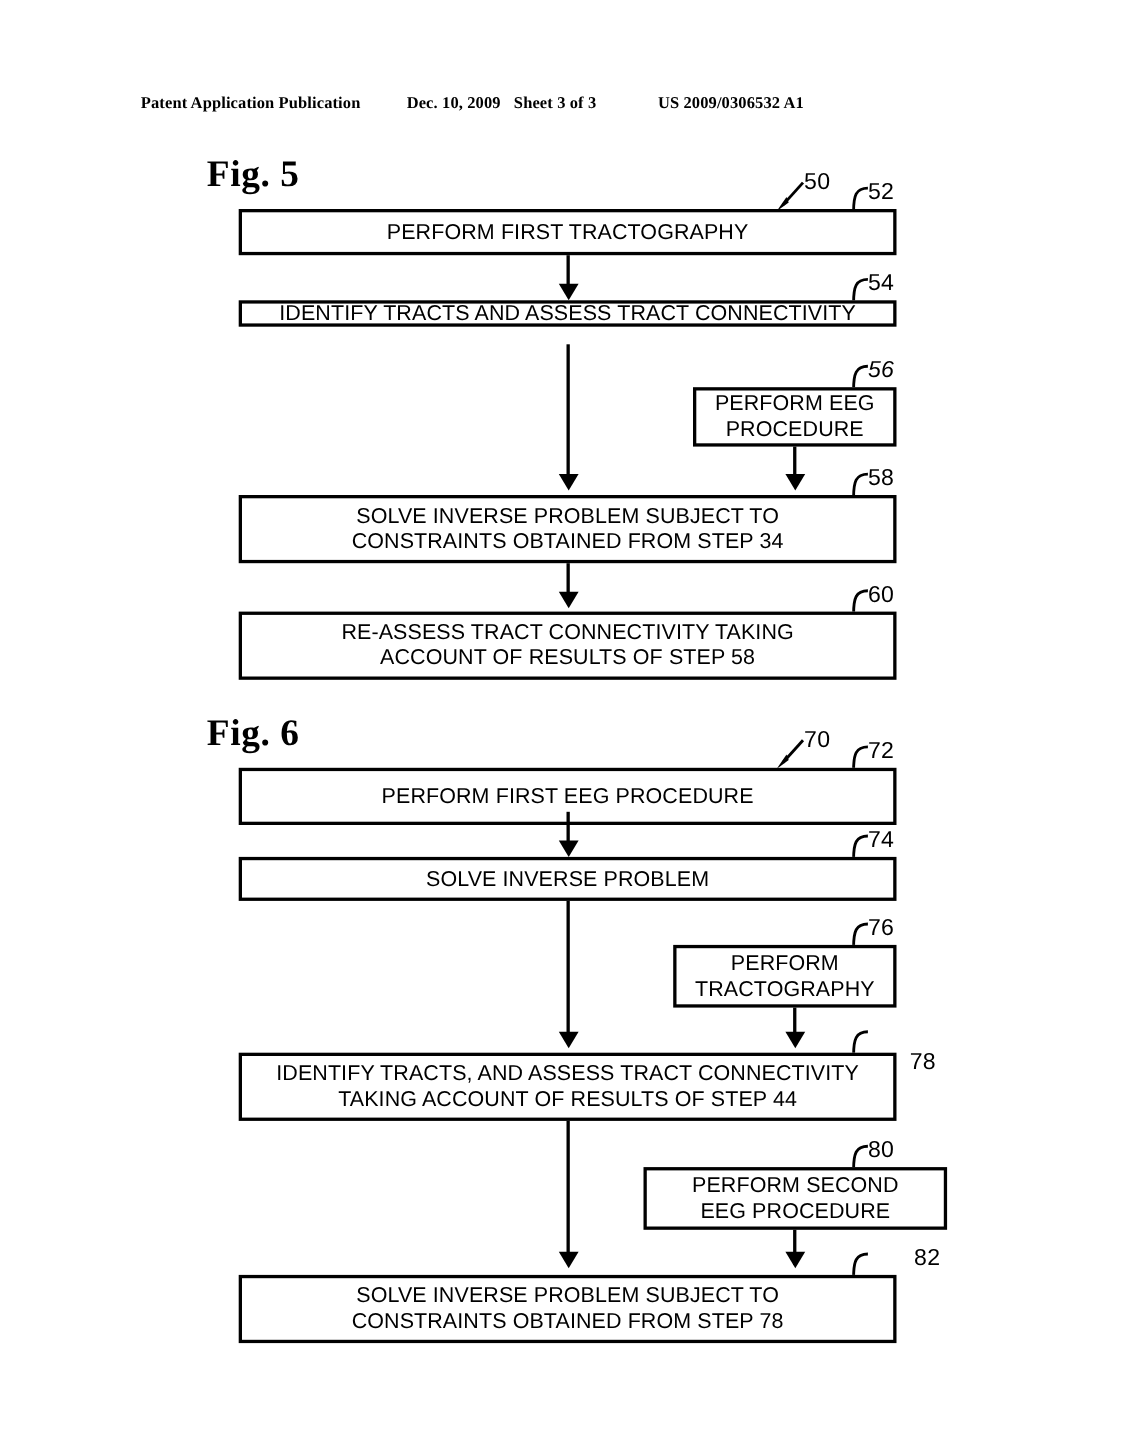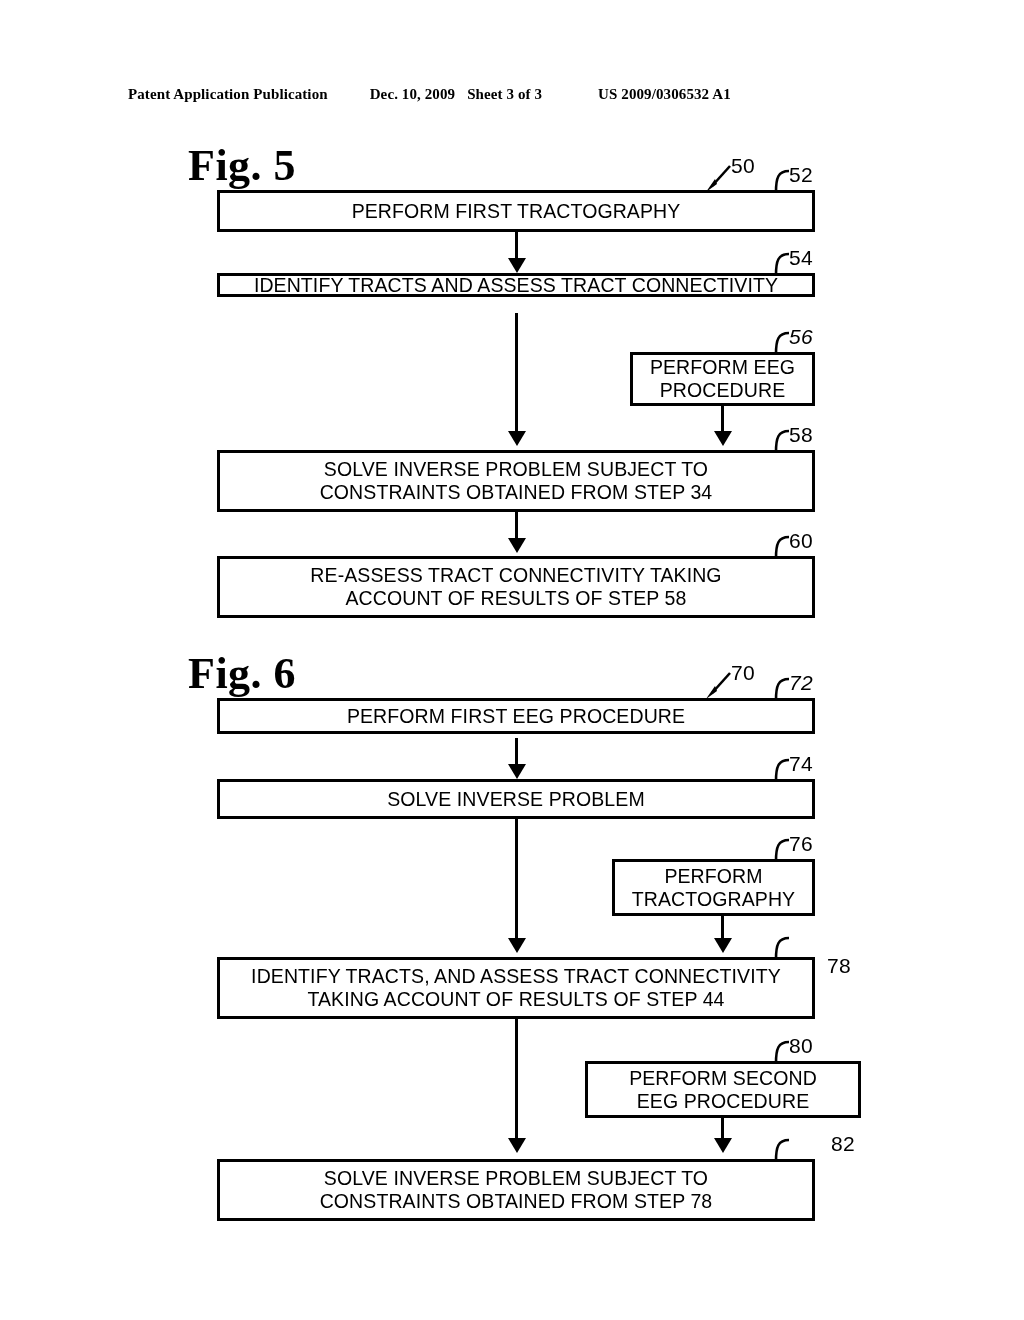--- a/index.html
+++ b/index.html
@@ -34,21 +34,21 @@
   .page-header .h-pub   { }
   .page-header .h-date  { margin-left: 42px; }
   .page-header .h-sheet { margin-left: 12px; }
   .page-header .h-pat   { margin-left: 56px; }
 
   
   .fig-label {
     position: absolute;
     font-family: "Liberation Serif", serif;
     font-weight: bold;
-    font-size: 44px;
+    font-size: 34px;
     letter-spacing: 0.5px;
     white-space: nowrap;
   }
 
   
   .fbox {
     position: absolute;
     box-sizing: border-box;
     border: 3px solid #000;
     background: #fff;
@@ -161,26 +161,26 @@
 ACCOUNT OF RESULTS OF STEP 58</div>
 
 <div class="fig-label" style="left:188px; top:648px;">Fig. 6</div>
 
 <div class="refnum" style="left:731px; top:661px;">70</div>
 <svg class="leader" style="left:700px; top:667px;" width="40" height="36" viewBox="0 0 40 36">
   <path d="M30 6 L12 26" stroke="#000" stroke-width="2.6" fill="none"></path>
   <path d="M6 32 L17 24 L15 19 Z" fill="#000"></path>
 </svg>
 
-<div class="refnum" style="left:789px; top:671px;font-style:italic;">72</div>
+<div class="refnum" style="left:789px; top:671px;">72</div>
 <svg class="leader" style="left:764px; top:676px;" width="30" height="26" viewBox="0 0 30 26">
   <path d="M25 3 C14 3, 12 10, 12 24" stroke="#000" stroke-width="2.6" fill="none"></path>
 </svg>
 
-<div class="fbox" style="left:217px; top:698px; width:598px; height:36px;">PERFORM FIRST EEG PROCEDURE</div>
+<div class="fbox" style="left:217px; top:698px; width:598px; height:52px;">PERFORM FIRST EEG PROCEDURE</div>
 
 <div class="vline" style="left:515px; top:738px; height:36px;"></div>
 <div class="arrowhead" style="left:508px; top:764px;"></div>
 
 <div class="refnum" style="left:789px; top:752px;">74</div>
 <svg class="leader" style="left:764px; top:757px;" width="30" height="26" viewBox="0 0 30 26">
   <path d="M25 3 C14 3, 12 10, 12 24" stroke="#000" stroke-width="2.6" fill="none"></path>
 </svg>
 
 <div class="fbox" style="left:217px; top:779px; width:598px; height:40px;">SOLVE INVERSE PROBLEM</div>

